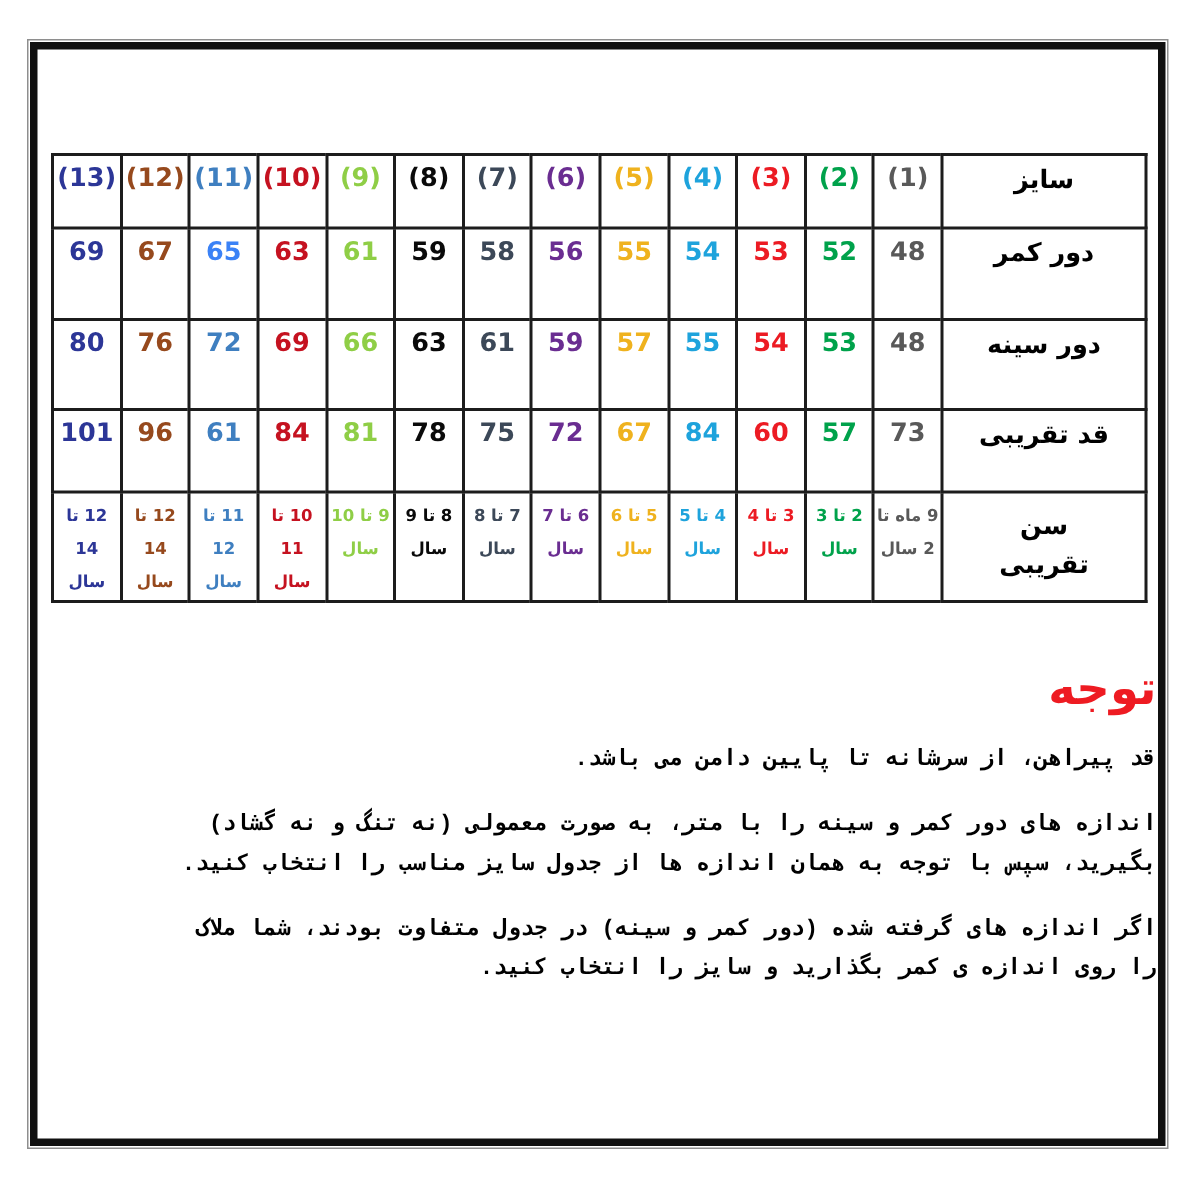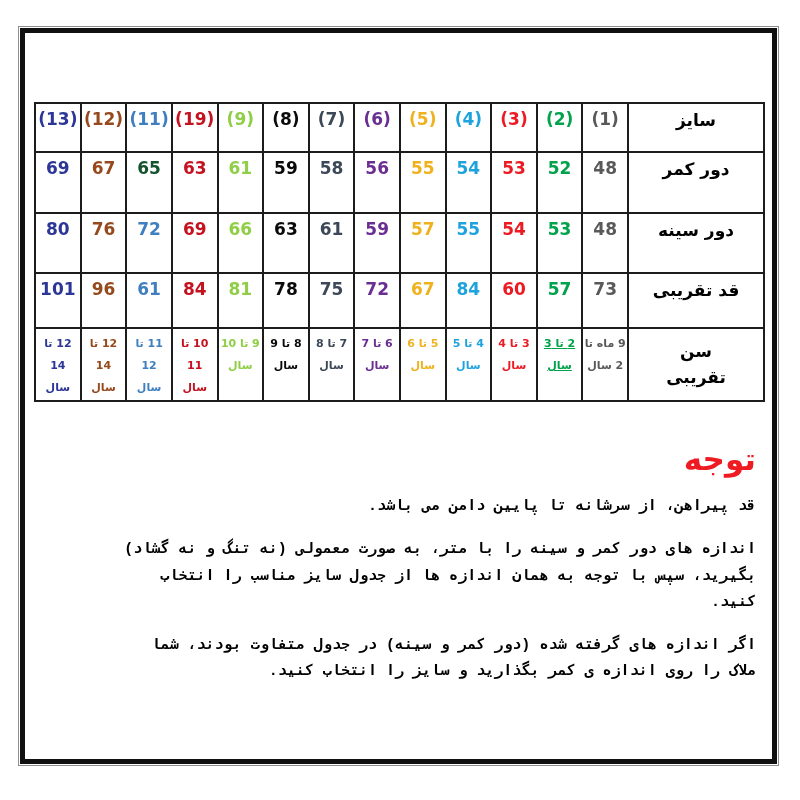--- a/index.html
+++ b/index.html
@@ -53,21 +53,21 @@
   }
   tr.age-row th {
     vertical-align: middle;
     padding-top: 0;
     line-height: 1.5;
   }
   
   .notice {
     position: absolute;
     top: 408px;
-    right: 16px;
+    right: 1px;
     left: 92px;
     direction: rtl;
     text-align: right;
     font-weight: bold;
     color: #000000;
   }
   .notice-title {
     font-size: 31px;
     margin: 0 0 16px 0;
     line-height: 1.2;
@@ -93,38 +93,38 @@
           <th>سایز</th>
           <td style="color: rgb(89, 89, 89);">(1)</td>
           <td style="color: rgb(0, 162, 75);">(2)</td>
           <td style="color: rgb(236, 27, 35);">(3)</td>
           <td style="color: rgb(30, 163, 220);">(4)</td>
           <td style="color: rgb(239, 178, 30);">(5)</td>
           <td style="color: rgb(106, 45, 145);">(6)</td>
           <td style="color: rgb(60, 72, 88);">(7)</td>
           <td style="color: rgb(10, 10, 10);">(8)</td>
           <td style="color: rgb(143, 206, 70);">(9)</td>
-          <td style="color: rgb(197, 18, 32);">(19)</td>
+          <td style="color: rgb(197, 18, 32);">(10)</td>
           <td style="color: rgb(63, 127, 192);">(11)</td>
           <td style="color: rgb(150, 73, 29);">(12)</td>
           <td style="color: rgb(44, 54, 151);">(13)</td>
         </tr>
         <tr class="waist-row">
           <th>دور کمر</th>
           <td style="color: rgb(89, 89, 89);">48</td>
           <td style="color: rgb(0, 162, 75);">52</td>
           <td style="color: rgb(236, 27, 35);">53</td>
           <td style="color: rgb(30, 163, 220);">54</td>
           <td style="color: rgb(239, 178, 30);">55</td>
           <td style="color: rgb(106, 45, 145);">56</td>
           <td style="color: rgb(60, 72, 88);">58</td>
           <td style="color: rgb(10, 10, 10);">59</td>
           <td style="color: rgb(143, 206, 70);">61</td>
           <td style="color: rgb(197, 18, 32);">63</td>
-          <td style="color: #14532d;">65</td>
+          <td style="color: #3b82f6;">65</td>
           <td style="color: rgb(150, 73, 29);">67</td>
           <td style="color: rgb(44, 54, 151);">69</td>
         </tr>
         <tr class="chest-row">
           <th>دور سینه</th>
           <td style="color: rgb(89, 89, 89);">48</td>
           <td style="color: rgb(0, 162, 75);">53</td>
           <td style="color: rgb(236, 27, 35);">54</td>
           <td style="color: rgb(30, 163, 220);">55</td>
           <td style="color: rgb(239, 178, 30);">57</td>
@@ -149,21 +149,21 @@
           <td style="color: rgb(10, 10, 10);">78</td>
           <td style="color: rgb(143, 206, 70);">81</td>
           <td style="color: rgb(197, 18, 32);">84</td>
           <td style="color: rgb(63, 127, 192);">61</td>
           <td style="color: rgb(150, 73, 29);">96</td>
           <td style="color: rgb(44, 54, 151);">101</td>
         </tr>
         <tr class="age-row">
           <th>سن<br>تقریبی</th>
           <td style="color: rgb(89, 89, 89);">9 ماه تا<br>2 سال</td>
-          <td style="color: rgb(0, 162, 75); text-decoration: underline;">2 تا 3<br>سال</td>
+          <td style="color: rgb(0, 162, 75);">2 تا 3<br>سال</td>
           <td style="color: rgb(236, 27, 35);">3 تا 4<br>سال</td>
           <td style="color: rgb(30, 163, 220);">4 تا 5<br>سال</td>
           <td style="color: rgb(239, 178, 30);">5 تا 6<br>سال</td>
           <td style="color: rgb(106, 45, 145);">6 تا 7<br>سال</td>
           <td style="color: rgb(60, 72, 88);">7 تا 8<br>سال</td>
           <td style="color: rgb(10, 10, 10);">8 تا 9<br>سال</td>
           <td style="color: rgb(143, 206, 70);">9 تا 10<br>سال</td>
           <td style="color: rgb(197, 18, 32);">10 تا 11<br>سال</td>
           <td style="color: rgb(63, 127, 192);">11 تا 12<br>سال</td>
           <td style="color: rgb(150, 73, 29);">12 تا 14<br>سال</td>

